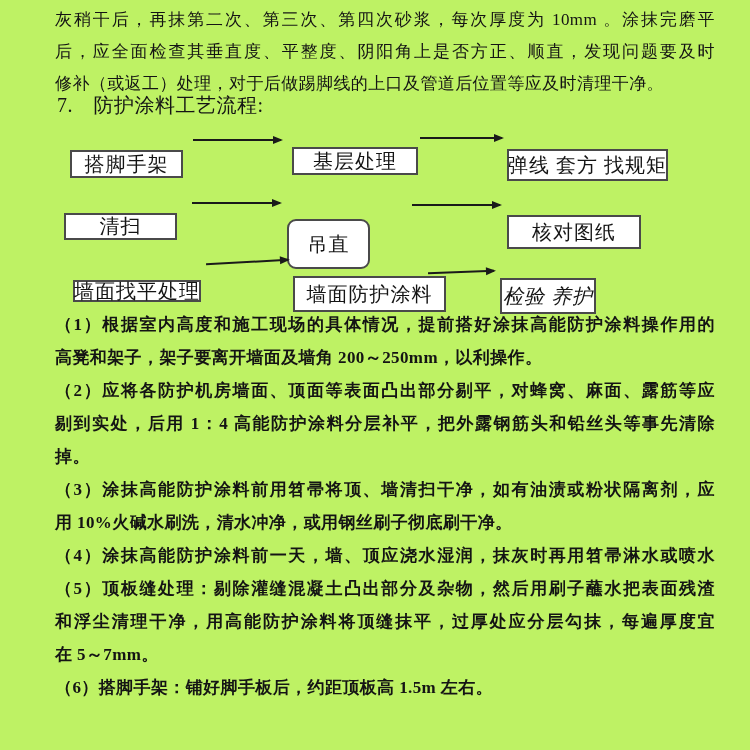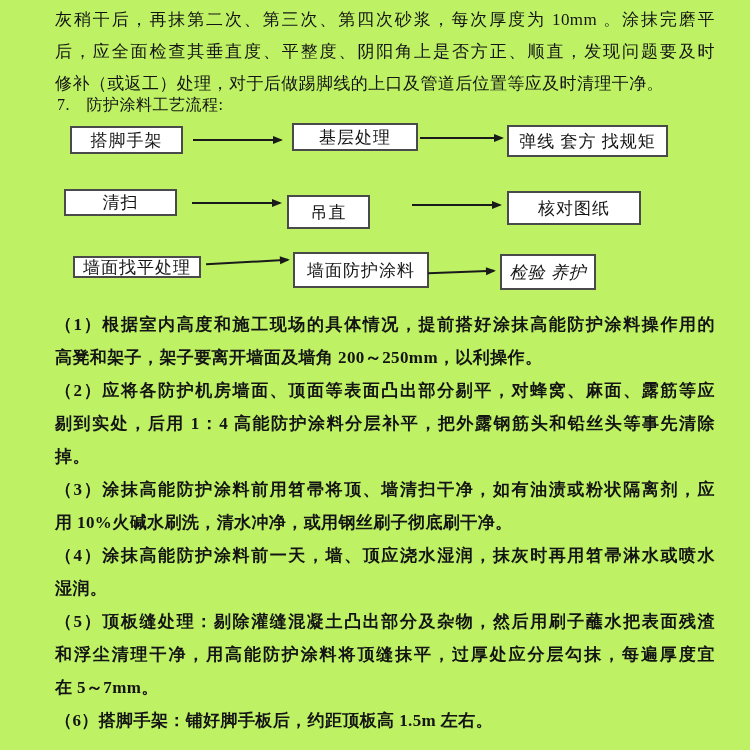--- a/index.html
+++ b/index.html
@@ -17,54 +17,54 @@
     letter-spacing:0.4px;
     height:32px;line-height:32px;
     text-align:left;
     white-space:nowrap;
   }
   .plines .tl{height:33px;line-height:33px;}
   .tl.j{white-space:normal;text-align:justify;text-align-last:justify;}
 
   .heading{
     position:absolute;left:57px;top:90px;
-    font-size:16px;letter-spacing:0.5px;height:30px;line-height:30px;
+    font-size:20px;letter-spacing:0.5px;height:30px;line-height:30px;
   }
 
   
   .flow{position:absolute;left:0;top:118px;width:750px;height:198px;}
   .fbox{
     position:absolute;box-sizing:border-box;
     border:2px solid #4a4a4a;background:#ffffff;
     display:flex;align-items:center;justify-content:center;
-    font-size:17px;letter-spacing:1px;white-space:nowrap;
+    font-size:20px;letter-spacing:1px;white-space:nowrap;margin-top:24px;
   }
   .arrow{position:absolute;height:0;border-top:2px solid #1a1a1a;}
   .arrow::after{
     content:"";position:absolute;right:-2px;top:-5px;
     width:0;height:0;
     border-left:10px solid #1a1a1a;
     border-top:4px solid transparent;
     border-bottom:4px solid transparent;
   }
   
   .b1{left:70px;top:8px;width:113px;height:28px;}
   .b2{left:292px;top:5px;width:126px;height:28px;}
   .b3{left:507px;top:7px;width:161px;height:32px;}
   .a1{left:193px;top:21px;width:88px;}
   .a2{left:420px;top:19px;width:82px;}
   
   .b4{left:64px;top:71px;width:113px;height:27px;}
-  .b5{left:287px;top:77px;width:83px;height:34px;}
+  .b5{left:287px;top:77px;width:83px;height:50px;border-radius:9px;}
   .b6{left:507px;top:73px;width:134px;height:34px;}
   .a3{left:192px;top:84px;width:88px;}
   .a4{left:412px;top:86px;width:88px;}
   
   .b7{left:73px;top:138px;width:128px;height:22px;}
-  .b8{left:293px;top:134px;width:136px;height:36px;}
+  .b8{left:293px;top:134px;width:153px;height:36px;}
   .b9{left:500px;top:136px;width:96px;height:36px;font-style:italic;}
   .a5{left:206px;top:143px;width:82px;transform:rotate(-3deg);}
   .a6{left:428px;top:153px;width:66px;transform:rotate(-2deg);}
 </style>
 </head>
 <body>
 
 <div class="doc">
 
   <div class="block" style="top:4px;">
@@ -100,21 +100,20 @@
     <div class="tl">高凳和架子，架子要离开墙面及墙角 200～250mm，以利操作。</div>
 
     <div class="tl j">（2）应将各防护机房墙面、顶面等表面凸出部分剔平，对蜂窝、麻面、露筋等应</div>
     <div class="tl j">剔到实处，后用 1：4 高能防护涂料分层补平，把外露钢筋头和铅丝头等事先清除</div>
     <div class="tl">掉。</div>
 
     <div class="tl j">（3）涂抹高能防护涂料前用笤帚将顶、墙清扫干净，如有油渍或粉状隔离剂，应</div>
     <div class="tl">用 10%火碱水刷洗，清水冲净，或用钢丝刷子彻底刷干净。</div>
 
     <div class="tl j">（4）涂抹高能防护涂料前一天，墙、顶应浇水湿润，抹灰时再用笤帚淋水或喷水</div>
-    <div class="tl">湿润。</div>
 
     <div class="tl j">（5）顶板缝处理：剔除灌缝混凝土凸出部分及杂物，然后用刷子蘸水把表面残渣</div>
     <div class="tl j">和浮尘清理干净，用高能防护涂料将顶缝抹平，过厚处应分层勾抹，每遍厚度宜</div>
     <div class="tl">在 5～7mm。</div>
 
     <div class="tl">（6）搭脚手架：铺好脚手板后，约距顶板高 1.5m 左右。</div>
   </div>
 
 </div>
 

